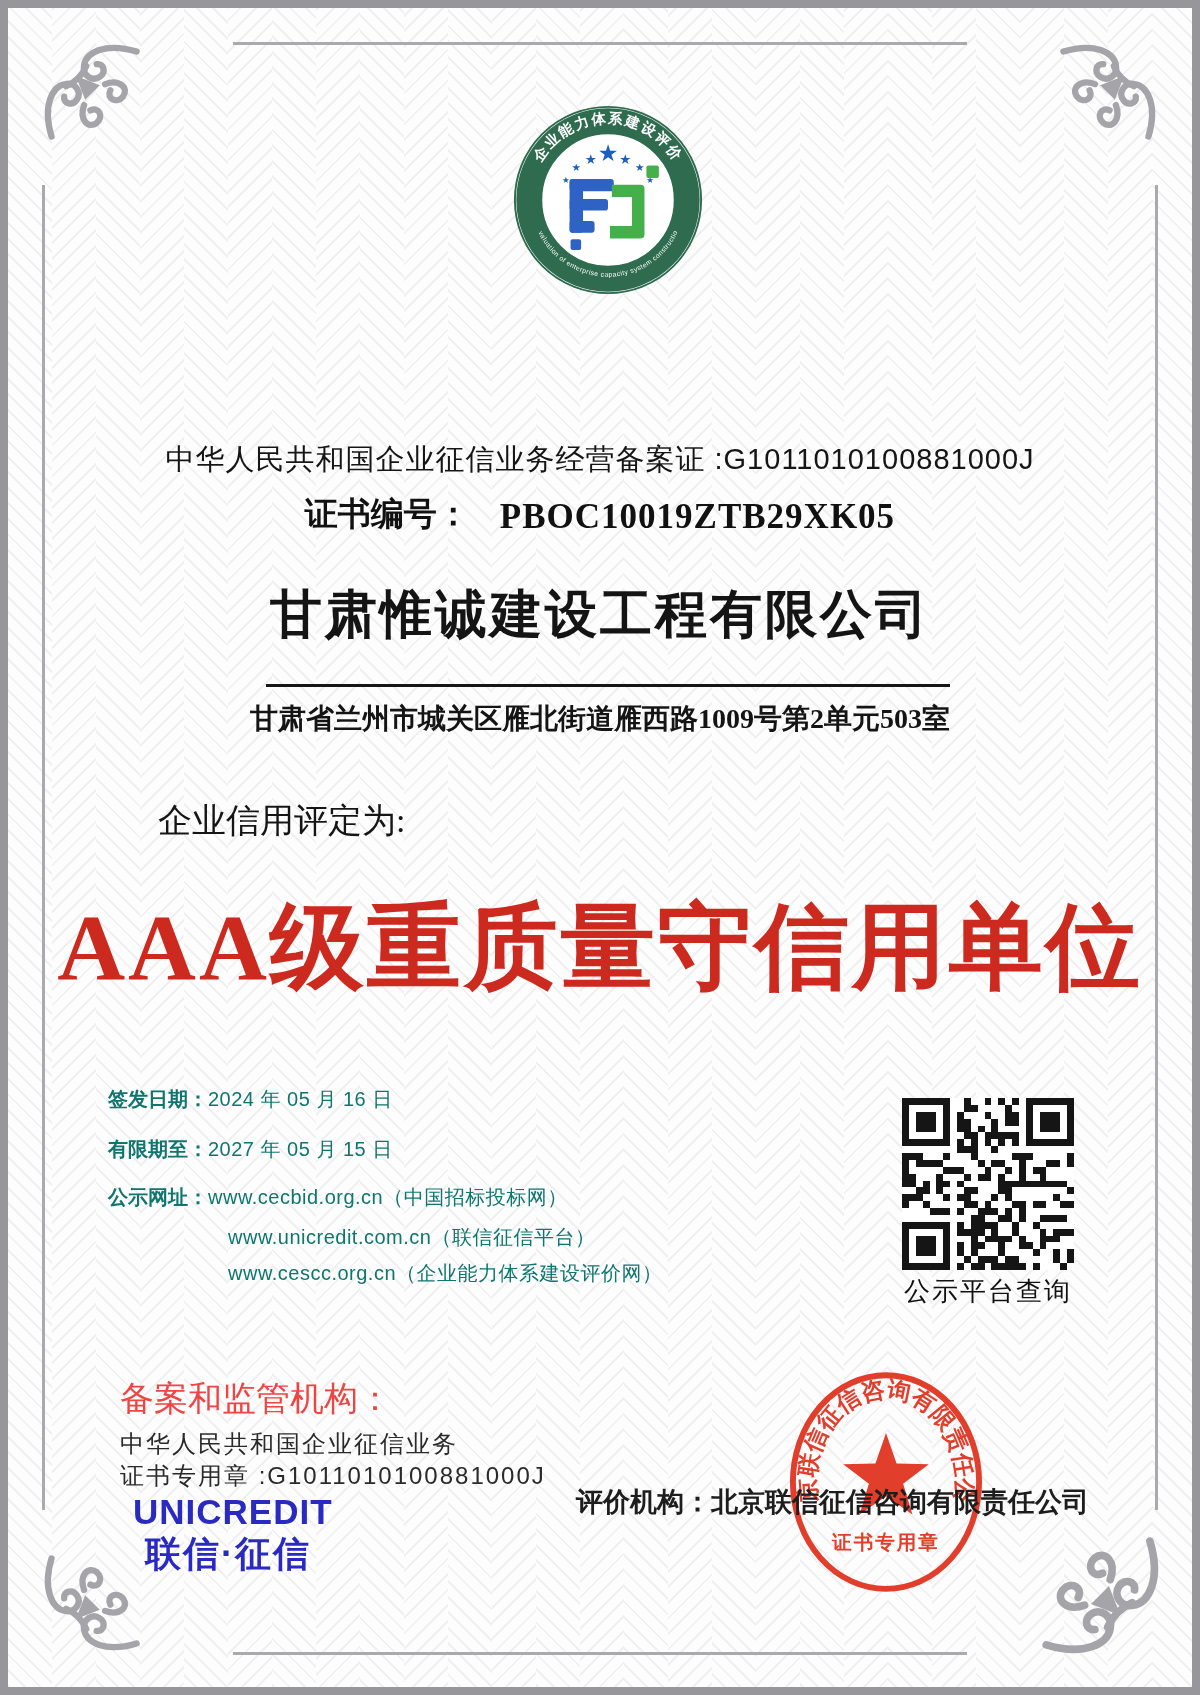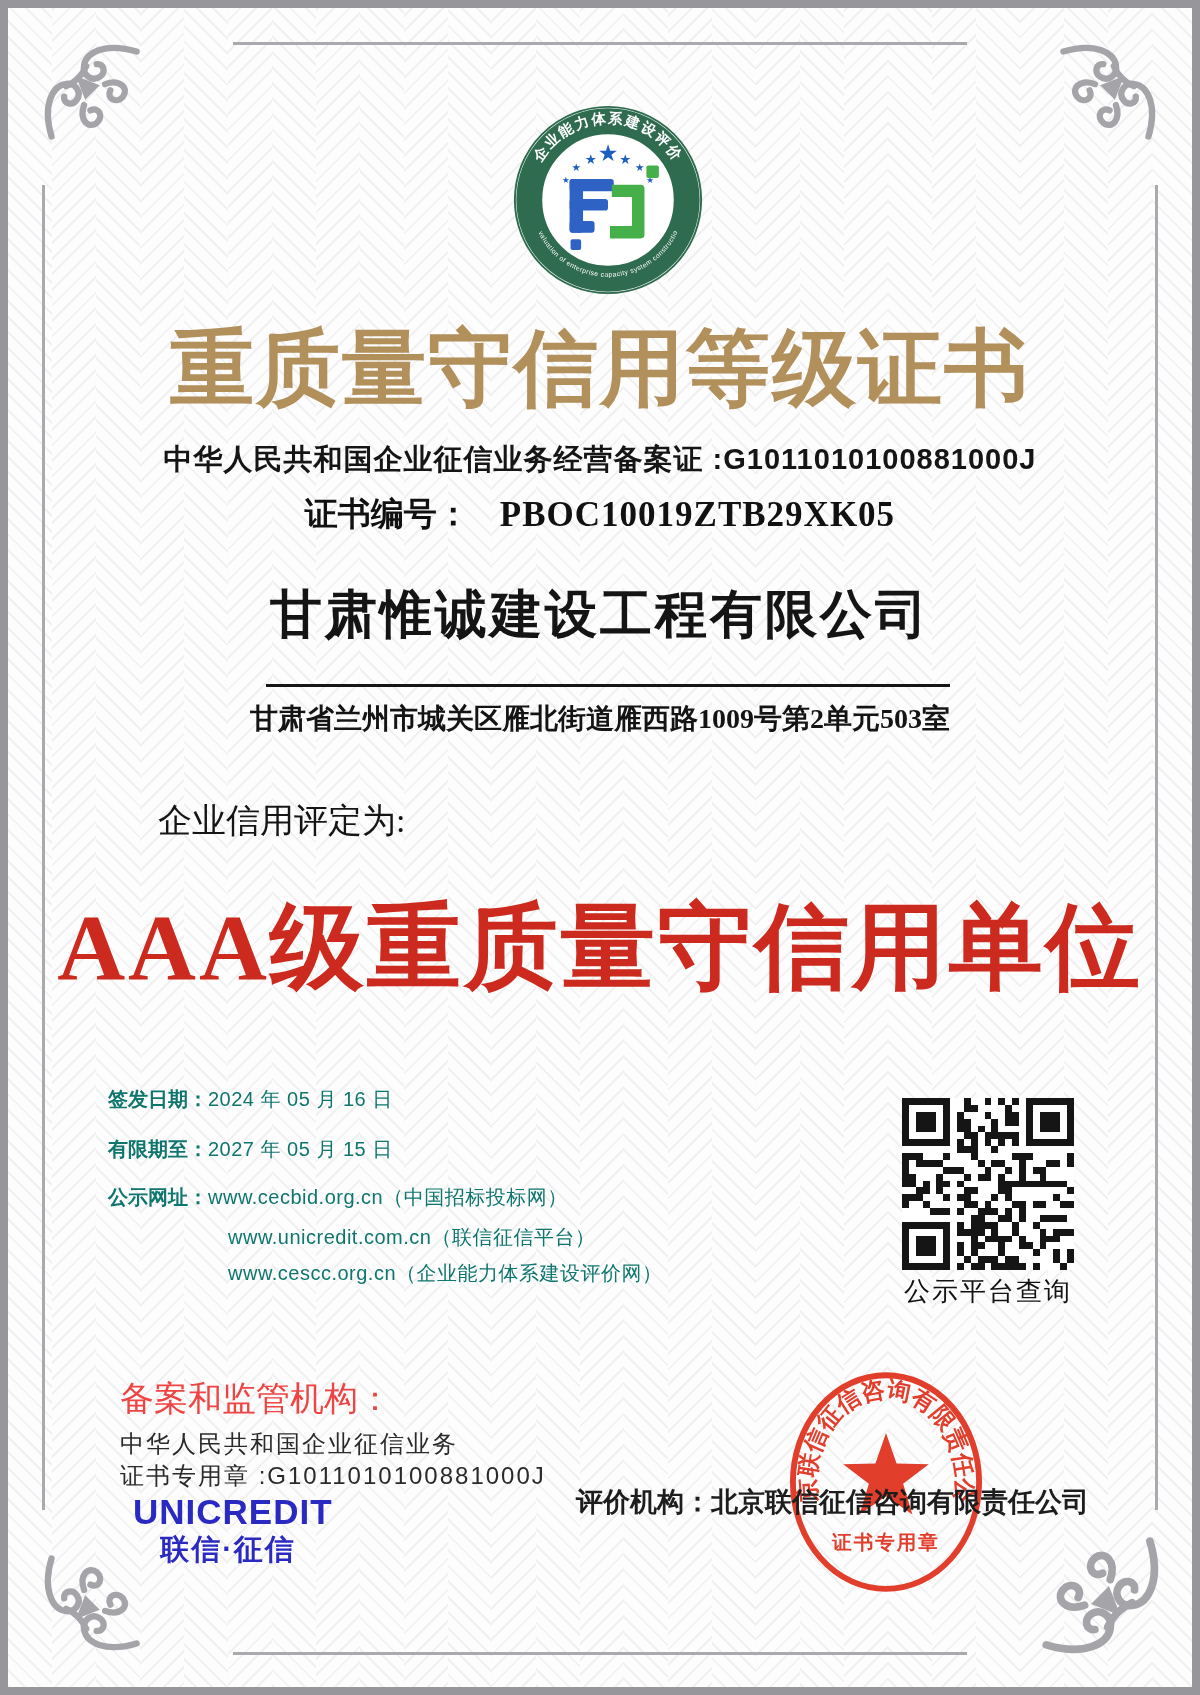--- a/index.html
+++ b/index.html
@@ -31,22 +31,22 @@
   .bl-right{left:1147px;top:177px;width:3px;height:1325px}
   .ornament{position:absolute;z-index:1}
   .orn-tl{left:32px;top:32px}
   .orn-tr{right:32px;top:32px;transform:scaleX(-1)}
   .orn-bl{left:32px;bottom:32px;transform:scaleY(-1)}
   .orn-br{right:28px;bottom:28px;transform:scale(-1,-1)}
 
   .logo{left:504px;top:96px;width:192px;height:192px}
 
   .title{top:314px;font-weight:800;font-size:84px;line-height:1.1;color:var(--gold);letter-spacing:2px}
-  .subtitle{top:432px;font-weight:700;font-size:29px;color:#151515;letter-spacing:1px}
-  .certline{top:484px;display:flex;justify-content:center;gap:30px;align-items:center}
+  .subtitle{top:432px;font-weight:400;font-size:29px;color:#151515;letter-spacing:1px}
+  .certline{top:484px;display:flex;justify-content:center;gap:30px;align-items:flex-end}
   .certlabel{font-weight:700;font-size:33px;color:#111}
   .certno{font-weight:700;font-size:35px;letter-spacing:1px;color:#111}
   .company{top:572px;font-weight:900;font-size:52px;letter-spacing:3px;color:#141414}
   .rule{left:258px;top:676px;width:684px;height:3px;background:#161616}
   .addr{top:692px;font-weight:700;font-size:28px;color:#141414}
   .lead{left:150px;top:790px;font-weight:400;font-size:34px;color:#151515}
   .grade{top:876px;font-weight:900;font-size:94px;letter-spacing:3px;color:var(--red)}
 
   .drow{position:absolute;left:100px;white-space:nowrap;font-size:20px;color:#0f766e;z-index:2}
   .dlabel{font-weight:700}
@@ -54,21 +54,21 @@
   .dindent{padding-left:120px}
   .r1{top:1078px}.r2{top:1128px}.r3{top:1176px}.r4{top:1216px}.r5{top:1252px}
 
   .qr{left:894px;top:1090px;width:172px;height:172px;background:#fff;z-index:2}
   .qrcap{left:848px;top:1266px;width:264px;text-align:center;font-size:26px;color:#111;letter-spacing:2px}
 
   .reghead{left:112px;top:1368px;font-size:34px;color:#ef4444;font-weight:500}
   .regl1{left:112px;top:1420px;font-size:24px;color:#2a2a2a;letter-spacing:2px}
   .regl2{left:112px;top:1452px;font-size:24px;color:#2a2a2a;letter-spacing:2px}
   .brand{left:125px;top:1484px;width:190px;text-align:right;font-size:35px;font-weight:900;color:var(--brand-blue);letter-spacing:1px}
-  .brandcn{left:125px;top:1522px;width:190px;text-align:center;font-size:29px;font-weight:700;color:var(--brand-blue);letter-spacing:2px}
+  .brandcn{left:125px;top:1522px;width:190px;text-align:center;font-size:36px;font-weight:700;color:var(--brand-blue);letter-spacing:2px}
 
   .evalrow{left:568px;top:1476px;font-size:27px;font-weight:600;color:#1d1d1d;white-space:nowrap;z-index:3}
   .stamp{left:780px;top:1364px;width:196px;height:226px;z-index:2;opacity:.93}
 </style>
 </head>
 <body>
 
 <div class="page">
 
   <div class="borderline bl-top"></div>
@@ -145,21 +145,20 @@
       <rect x="60" y="78" width="46" height="13" rx="3" fill="var(--logo-blue)"></rect>
       <rect x="60" y="99" width="40" height="12" rx="3" fill="var(--logo-blue)"></rect>
       <rect x="60" y="78" width="14" height="56" rx="3" fill="var(--logo-blue)"></rect>
       <rect x="60" y="122" width="26" height="12" rx="3" fill="var(--logo-blue)"></rect>
       <path d="M104 84 h30 a4 4 0 0 1 4 4 v48 a4 4 0 0 1 -4 4 h-32 v-13 h23 v-30 h-21 z" fill="var(--accent-green)"></path>
       <rect x="140" y="64" width="13" height="13" rx="2" fill="var(--accent-green)"></rect>
       <rect x="61" y="141" width="11" height="11" rx="2" fill="var(--logo-blue)"></rect>
     </g>
   </svg>
 
-  <div class="abs ctr hei title">重质量守信用等级证书</div>
   <div class="abs ctr hei subtitle">中华人民共和国企业征信业务经营备案证 :G1011010100881000J</div>
 
   <div class="abs ctr certline">
     <span class="song certlabel">证书编号：</span>
     <span class="song certno">PBOC10019ZTB29XK05</span>
   </div>
 
   <div class="abs ctr song company">甘肃惟诚建设工程有限公司</div>
   <div class="abs rule"></div>
   <div class="abs ctr song addr">甘肃省兰州市城关区雁北街道雁西路1009号第2单元503室</div>

